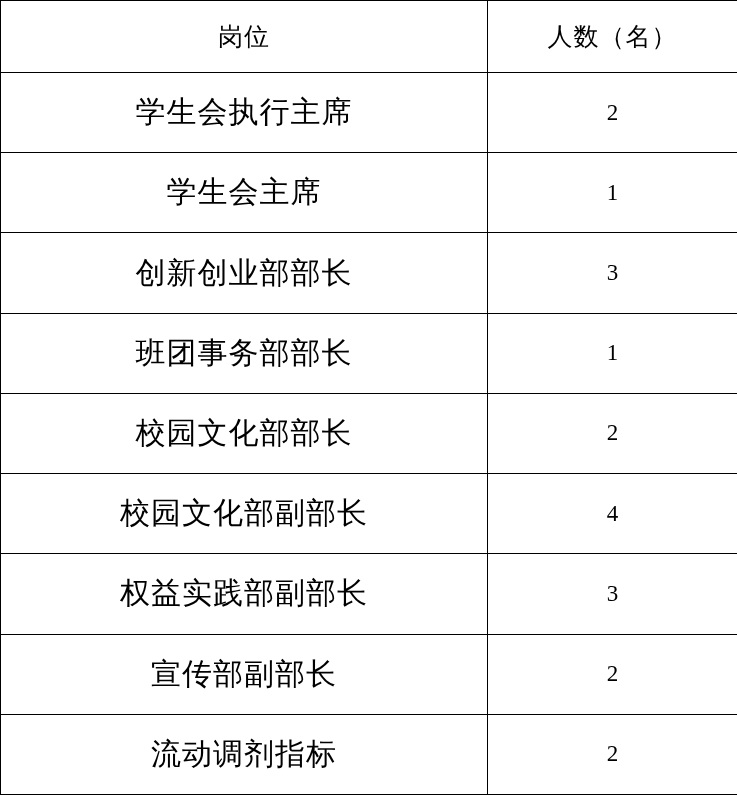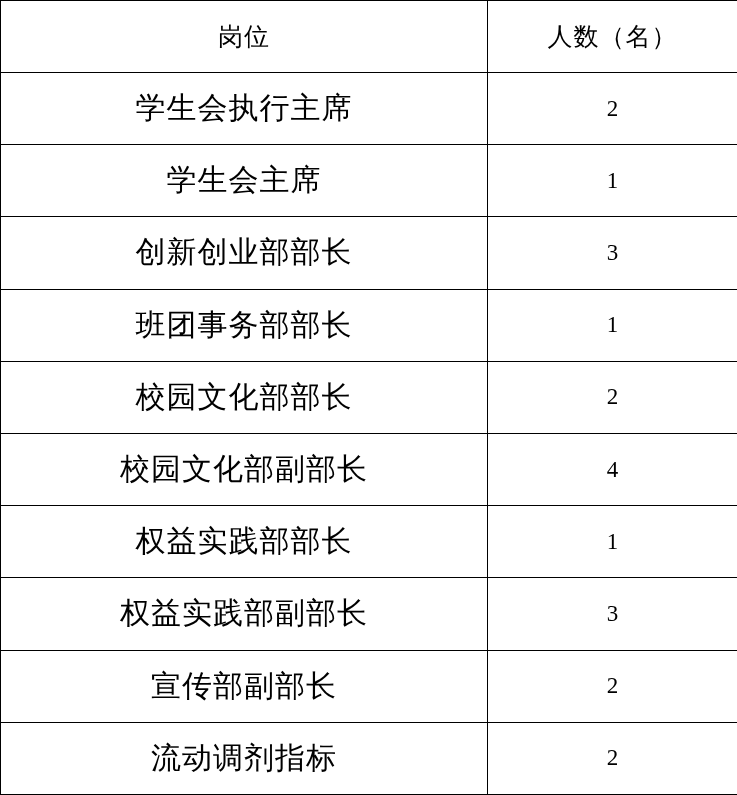--- a/index.html
+++ b/index.html
@@ -85,24 +85,20 @@
       </tr>
       <tr>
         <td>校园文化部部长</td>
         <td class="count-cell">2</td>
       </tr>
       <tr>
         <td>校园文化部副部长</td>
         <td class="count-cell">4</td>
       </tr>
       <tr>
-        <td>权益实践部部长</td>
-        <td class="count-cell">1</td>
-      </tr>
-      <tr>
         <td>权益实践部副部长</td>
         <td class="count-cell">3</td>
       </tr>
       <tr>
         <td>宣传部副部长</td>
         <td class="count-cell">2</td>
       </tr>
       <tr>
         <td>流动调剂指标</td>
         <td class="count-cell">2</td>

